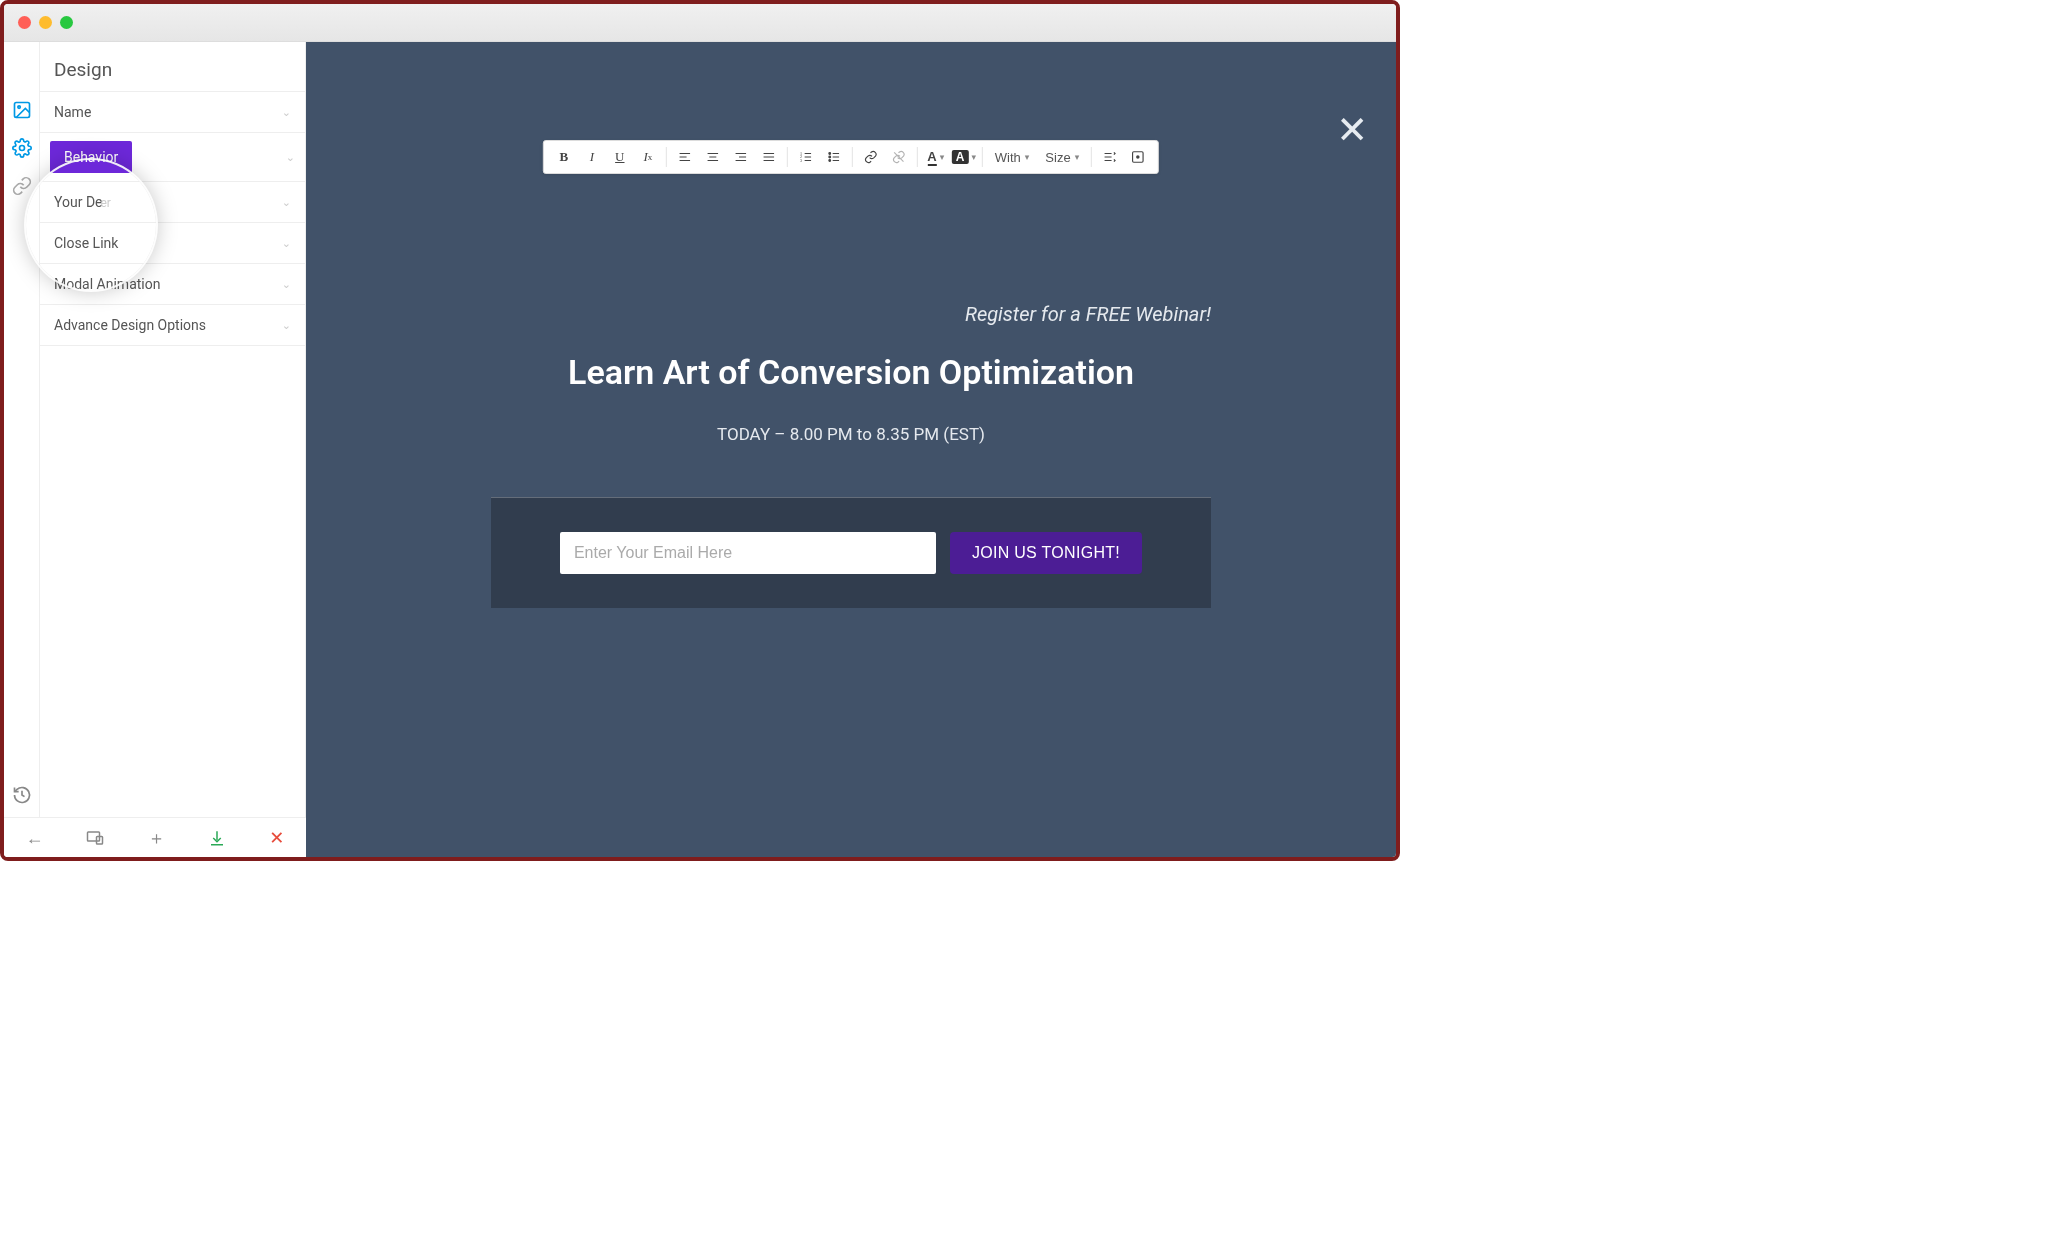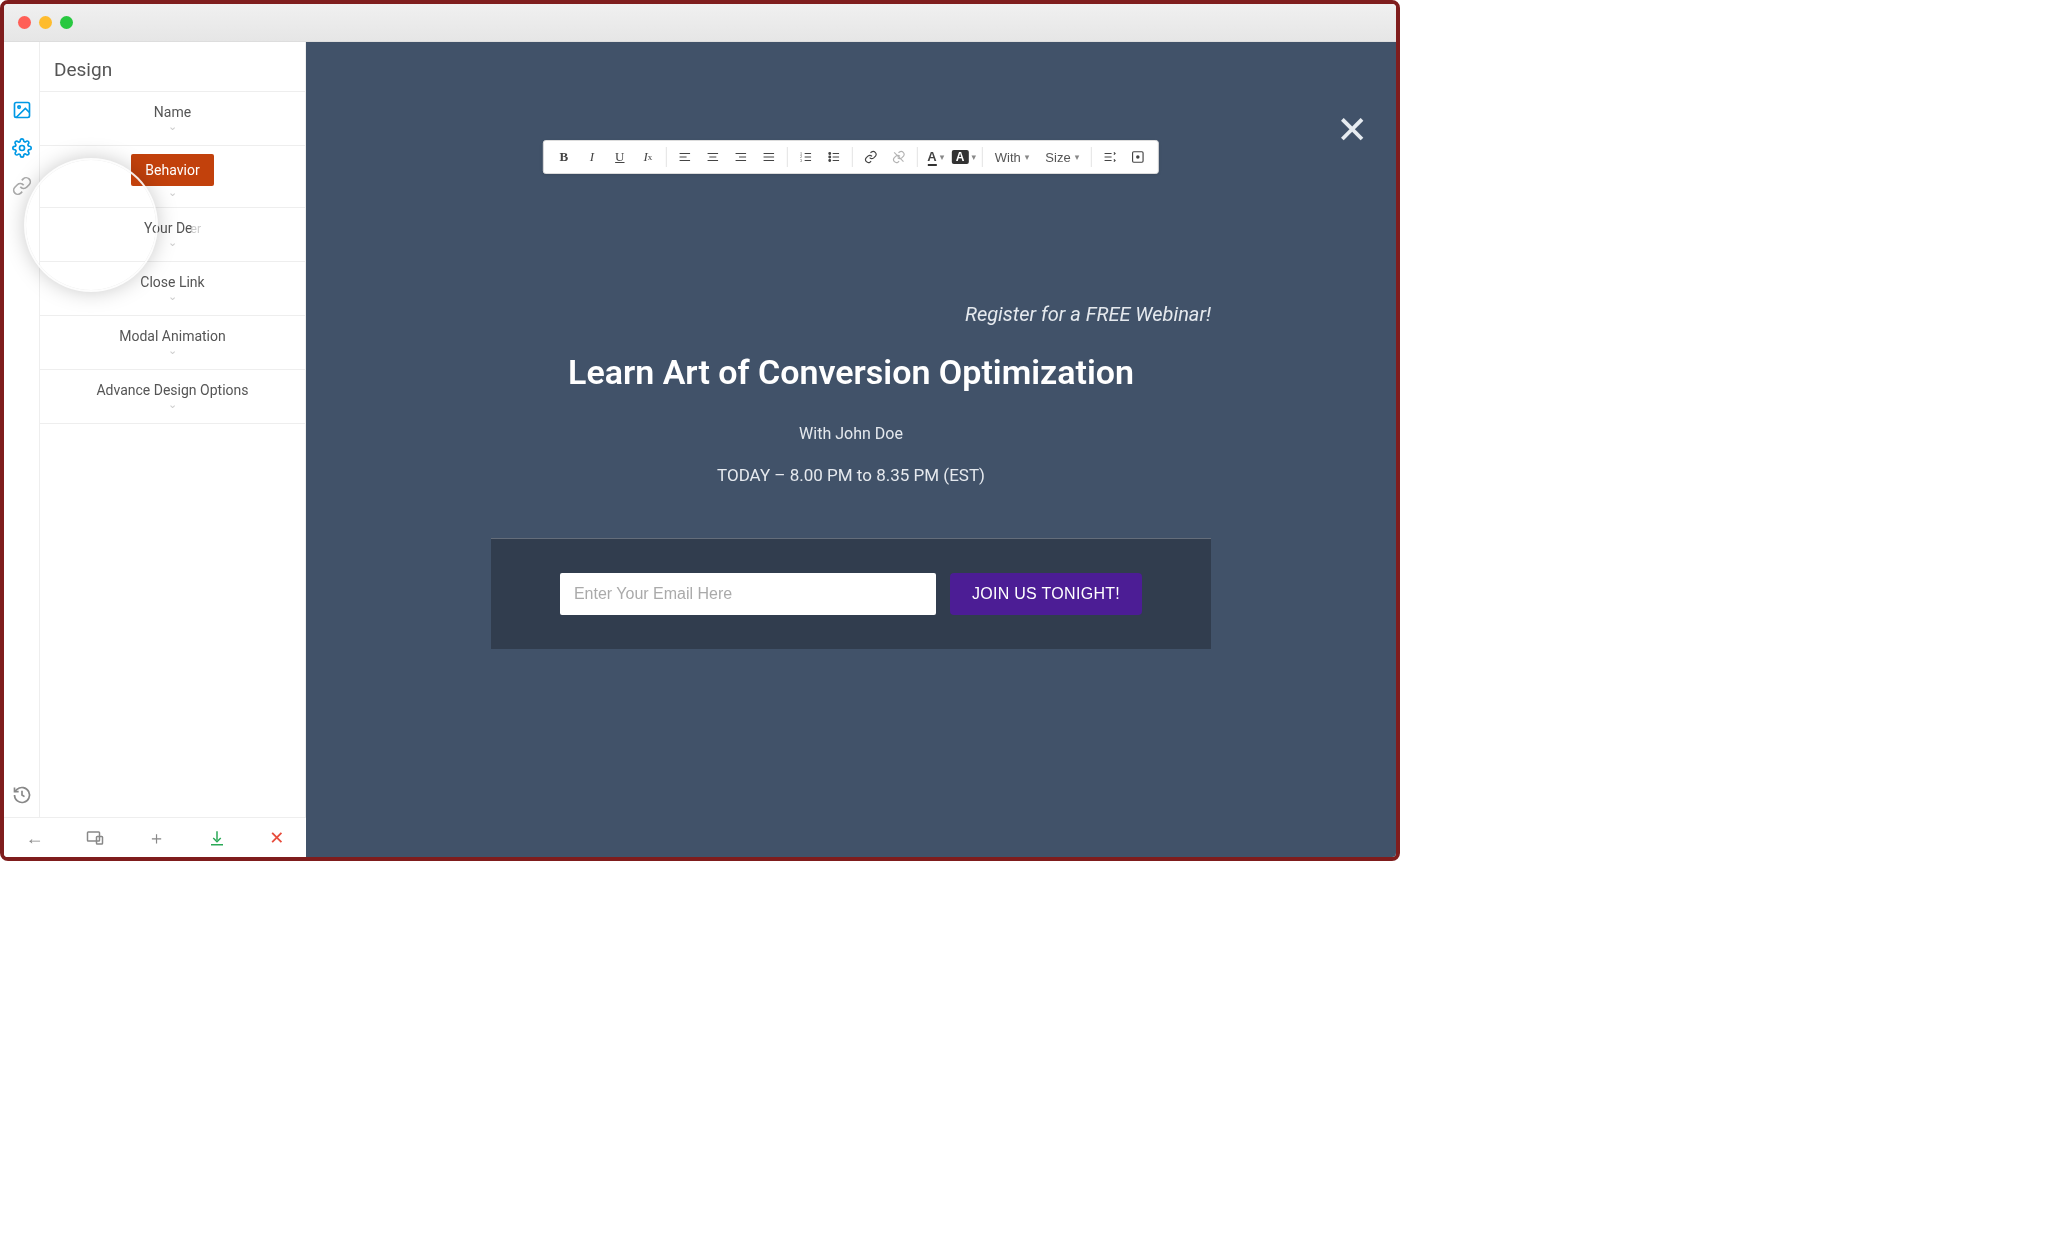--- a/index.html
+++ b/index.html
@@ -16,25 +16,25 @@
 
 .rail { width: 36px; background: #fff; border-right: 1px solid #eee; display: flex; flex-direction: column; align-items: center; padding-top: 58px; gap: 18px; }
 .rail-icon { width: 20px; height: 20px; display: flex; align-items: center; justify-content: center; color: #0099e5; cursor: pointer; }
 .rail-icon.grey { color: #aaa; }
 .rail-bottom { margin-top: auto; margin-bottom: 14px; display:flex; flex-direction:column; gap:18px; align-items:center;}
 .rail-bottom .rail-icon { color:#888; }
 
 
 .sidebar { width: 266px; background: #fff; border-right: 1px solid #eee; display:flex; flex-direction:column; }
 .sidebar-title { font-size: 19px; color:#555; padding: 16px 14px 10px; }
-.acc-item { border-top:1px solid #eee; font-size: 14px; color:#555; padding: 12px 14px; display:flex; align-items:center; justify-content:space-between; cursor:pointer; background:#fff;flex-direction:column; }
+.acc-item { border-top:1px solid #eee; font-size: 14px; color:#555; padding: 12px 14px; display:flex; align-items:center; justify-content:space-between; cursor:pointer; background:#fff; }
 .acc-item:last-of-type { border-bottom:1px solid #eee; }
 .acc-item .chev { color:#ccc; font-size:11px; }
 .acc-item.active { padding:8px 10px; }
-.acc-item.active .pill { background:#c2410c; color:#fff; padding:8px 14px; border-radius:2px; font-size:14px; display:inline-block; }
+.acc-item.active .pill { background:#6d28d9; color:#fff; padding:8px 14px; border-radius:2px; font-size:14px; display:inline-block; }
 .acc-item .stray { font-size:12px; color:#ccc; margin-left:-2px; }
 
 
 .lens { position:absolute; width:130px; height:130px; border-radius:50%; box-shadow: 0 0 0 2px rgba(255,255,255,.9), 0 0 22px rgba(0,0,0,0.25); left: 22px; top: 118px; pointer-events:none; z-index: 30; }
 
 
 .bottombar { position:absolute; left:0; bottom:0; height:40px; width:302px; border-top:1px solid #eee; background:#fff; display:flex; align-items:center; justify-content:space-around; }
 .bottombar .bicon { color:#888; font-size:18px; cursor:pointer; }
 .bottombar .bicon.green { color:#2aa956; }
 .bottombar .bicon.red { color:#e74c3c; }
@@ -285,21 +285,20 @@
               <circle cx="12" cy="12" r="3" fill="currentColor" stroke="none"></circle>
             </svg>
           </span>
       </div>
 
       <div class="content">
         <div class="pre">Register for a FREE Webinar!</div>
         <h1 class="headline">
           <span>Learn Art of Conversion Optimization</span><br>
         </h1>
-        <div class="sub">With John Doe</div>
         <div class="sub2">TODAY – 8.00 PM to 8.35 PM (EST)</div>
         <div class="formbox">
           <input type="text" placeholder="Enter Your Email Here" style="">
           <button>JOIN US TONIGHT!</button>
         </div>
       </div>
     </div>
 
   </div>
 </div>

